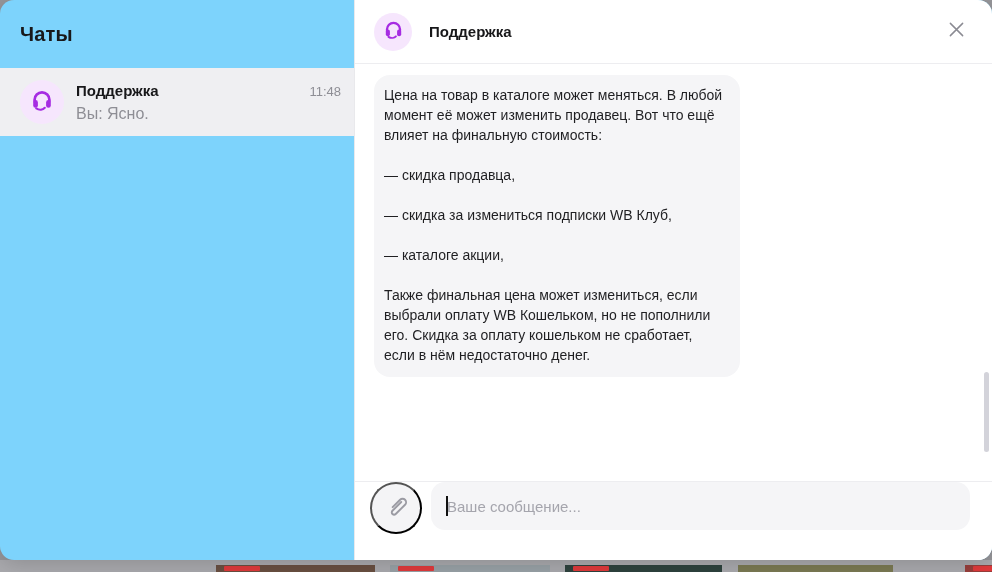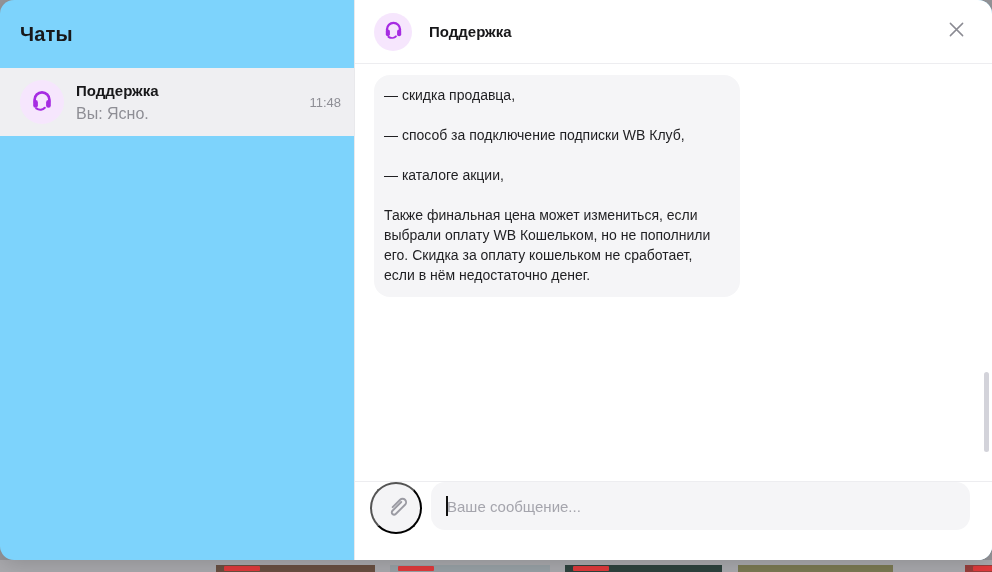--- a/index.html
+++ b/index.html
@@ -31,21 +31,21 @@
   .sidebar { width:355px; flex:0 0 355px; border-right:1px solid #e9e9ec; display:flex; flex-direction:column; }
   .sidebar-header { height:68px; flex:0 0 68px; display:flex; align-items:center; padding:0 20px; }
   .sidebar-title { font-size:20px; font-weight:bold; letter-spacing:.2px; }
   .chat-item { height:68px; flex:0 0 68px; background:#efeff2; display:flex; padding:0 13px 0 20px; cursor:pointer; }
   .avatar { border-radius:50%; background:#f6e6fd; display:flex; align-items:center; justify-content:center; flex:0 0 auto; }
   .avatar.lg { width:44px; height:44px; align-self:center; }
   .avatar.md { width:38px; height:38px; }
   .chat-item-text { flex:1; margin-left:12px; padding-top:14px; min-width:0; }
   .chat-name { font-size:15px; font-weight:bold; margin-bottom:6px; }
   .chat-preview { font-size:16px; color:#8e8e95; }
-  .chat-time { font-size:13px; color:#8e8e95; padding-top:27px; }
+  .chat-time { font-size:13px; color:#8e8e95; padding-top:16px; }
 
   
   .main { flex:1; display:flex; flex-direction:column; min-width:0; background:#fff; }
   .main-header { height:64px; flex:0 0 64px; border-bottom:1px solid #ededf0; display:flex; align-items:center; padding:0 22px 0 19px; }
   .main-title { font-size:15px; font-weight:bold; margin-left:17px; }
   .close-btn { margin-left:auto; width:28px; height:28px; display:flex; align-items:center; justify-content:center; cursor:pointer; }
 
   .messages { flex:1 1 auto; position:relative; overflow:hidden; padding:0 0 0 19px; }
   .sender-name { font-size:13px; font-weight:bold; margin-top:-5px; }
   .bubble {
@@ -137,22 +137,23 @@
         <span>
           <svg width="21" height="21" viewBox="0 0 24 24">
             <path d="M5 5 L19 19 M19 5 L5 19" stroke="#8b8b93" stroke-width="1.7" stroke-linecap="round"></path>
           </svg>
         </span>
       </span>
     </div>
 
     <div class="messages">
       <div class="bubble">
+          <p class="msg-para">Цена на товар в каталоге может меняться. В любой момент её может изменить продавец. Вот что ещё влияет на финальную стоимость:</p>
           <p class="msg-para">— скидка продавца,</p>
-          <p class="msg-para">— способ за подключение подписки WB Клуб,</p>
+          <p class="msg-para">— скидка за измениться подписки WB Клуб,</p>
           <p class="msg-para">— каталоге акции,</p>
           <p class="msg-para">Также финальная цена может измениться, если выбрали оплату WB Кошельком, но не пополнили его. Скидка за оплату кошельком не сработает, если в нём недостаточно денег.</p>
         </div>
       <div class="scroll-thumb"></div>
     </div>
 
     <div class="composer">
       <button class="attach-btn">
         <span>
           <svg width="27" height="27" viewBox="0 0 24 24">

